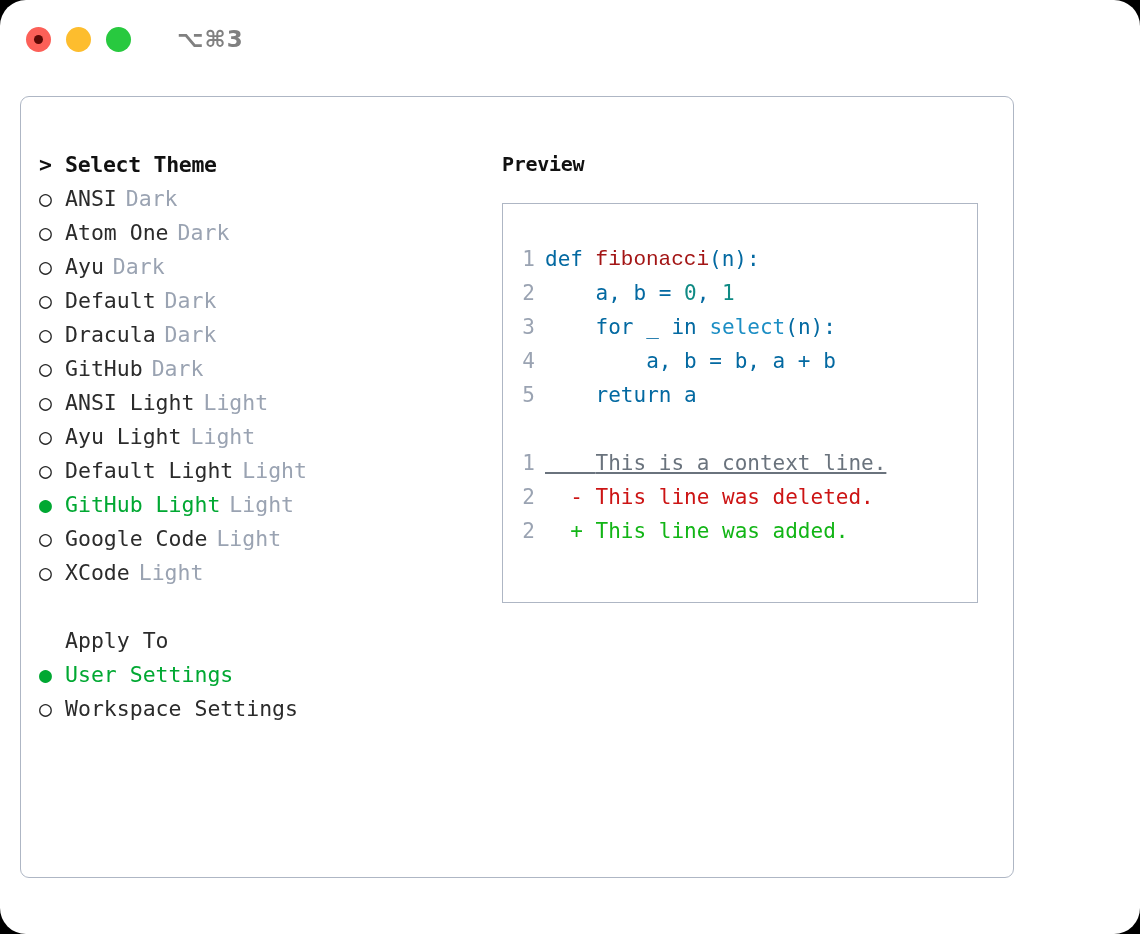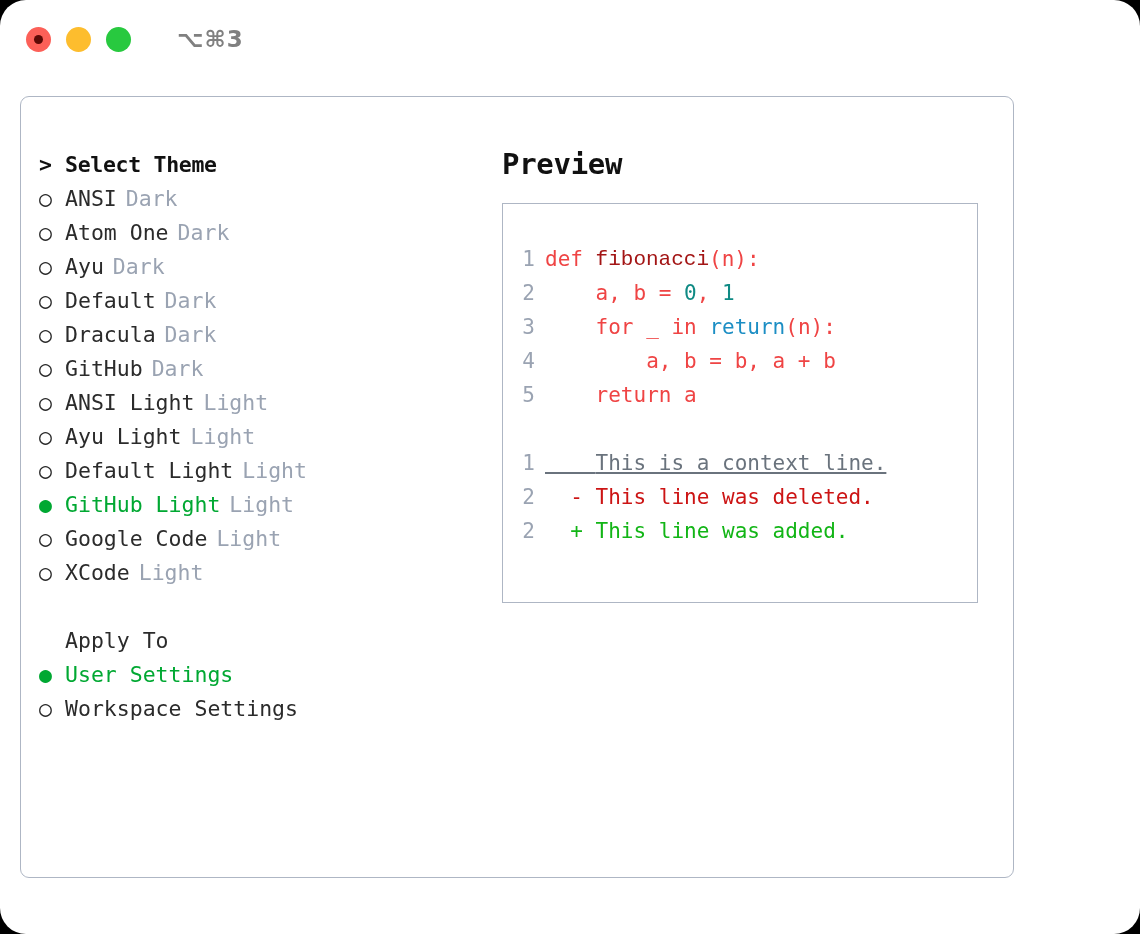--- a/index.html
+++ b/index.html
@@ -125,21 +125,21 @@
   }
 
   
   #right-pane {
     position: absolute;
     left: 481px;
     top: 50px;
     width: 490px;
   }
   #preview-title {
-    font-size: 29px;
+    font-size: 20px;
     font-weight: bold;
     color: #111111;
     height: 34px;
     display: flex;
     align-items: center;
     letter-spacing: -0.3px;
   }
   #code-box {
     margin-top: 22px;
     width: 476px;
@@ -157,21 +157,21 @@
     white-space: pre;
   }
   .lineno {
     width: 42px;
     flex: 0 0 42px;
     text-align: right;
     color: #9aa3b2;
     padding-right: 10px;
     box-sizing: border-box;
   }
-  .code-text { color: #ef4444; }
+  .code-text { color: #0369a1; }
   .blank-line { height: 34px; }
 
   .tok-fn   { color: #a31515; font-family: Liberation Mono, monospace; }
   .tok-num  { color: #0f8a84; }
   .tok-call { color: #1c8ec4; }
 
   .diff-ctx { color: #6a737d; text-decoration: underline; }
   .diff-del { color: #cc1414; }
   .diff-add { color: #12b516; }
 </style>
@@ -228,21 +228,21 @@
         </div>
 
     </div>
 
     <div id="right-pane">
       <div id="preview-title">Preview</div>
       <div id="code-box">
         <div id="code-lines">
             <div class="code-line"><span class="lineno">1</span><span class="code-text">def </span><span class="tok-fn">fibonacci</span><span class="code-text">(n):</span></div>
             <div class="code-line"><span class="lineno">2</span><span class="code-text">    a, b = </span><span class="tok-num">0</span><span class="code-text">, </span><span class="tok-num">1</span></div>
-            <div class="code-line"><span class="lineno">3</span><span class="code-text">    for _ in </span><span class="tok-call">return</span><span class="code-text">(n):</span></div>
+            <div class="code-line"><span class="lineno">3</span><span class="code-text">    for _ in </span><span class="tok-call">select</span><span class="code-text">(n):</span></div>
             <div class="code-line"><span class="lineno">4</span><span class="code-text">        a, b = b, a + b</span></div>
             <div class="code-line"><span class="lineno">5</span><span class="code-text">    return a</span></div>
           </div>
         <div class="blank-line"></div>
         <div id="diff-lines">
             <div class="code-line"><span class="lineno">1</span><span class="diff-ctx">    </span><span class="diff-ctx">This is a context line.</span></div>
             <div class="code-line"><span class="lineno">2</span><span class="diff-del">  - </span><span class="diff-del">This line was deleted.</span></div>
             <div class="code-line"><span class="lineno">2</span><span class="diff-add">  + </span><span class="diff-add">This line was added.</span></div>
           </div>
       </div>

